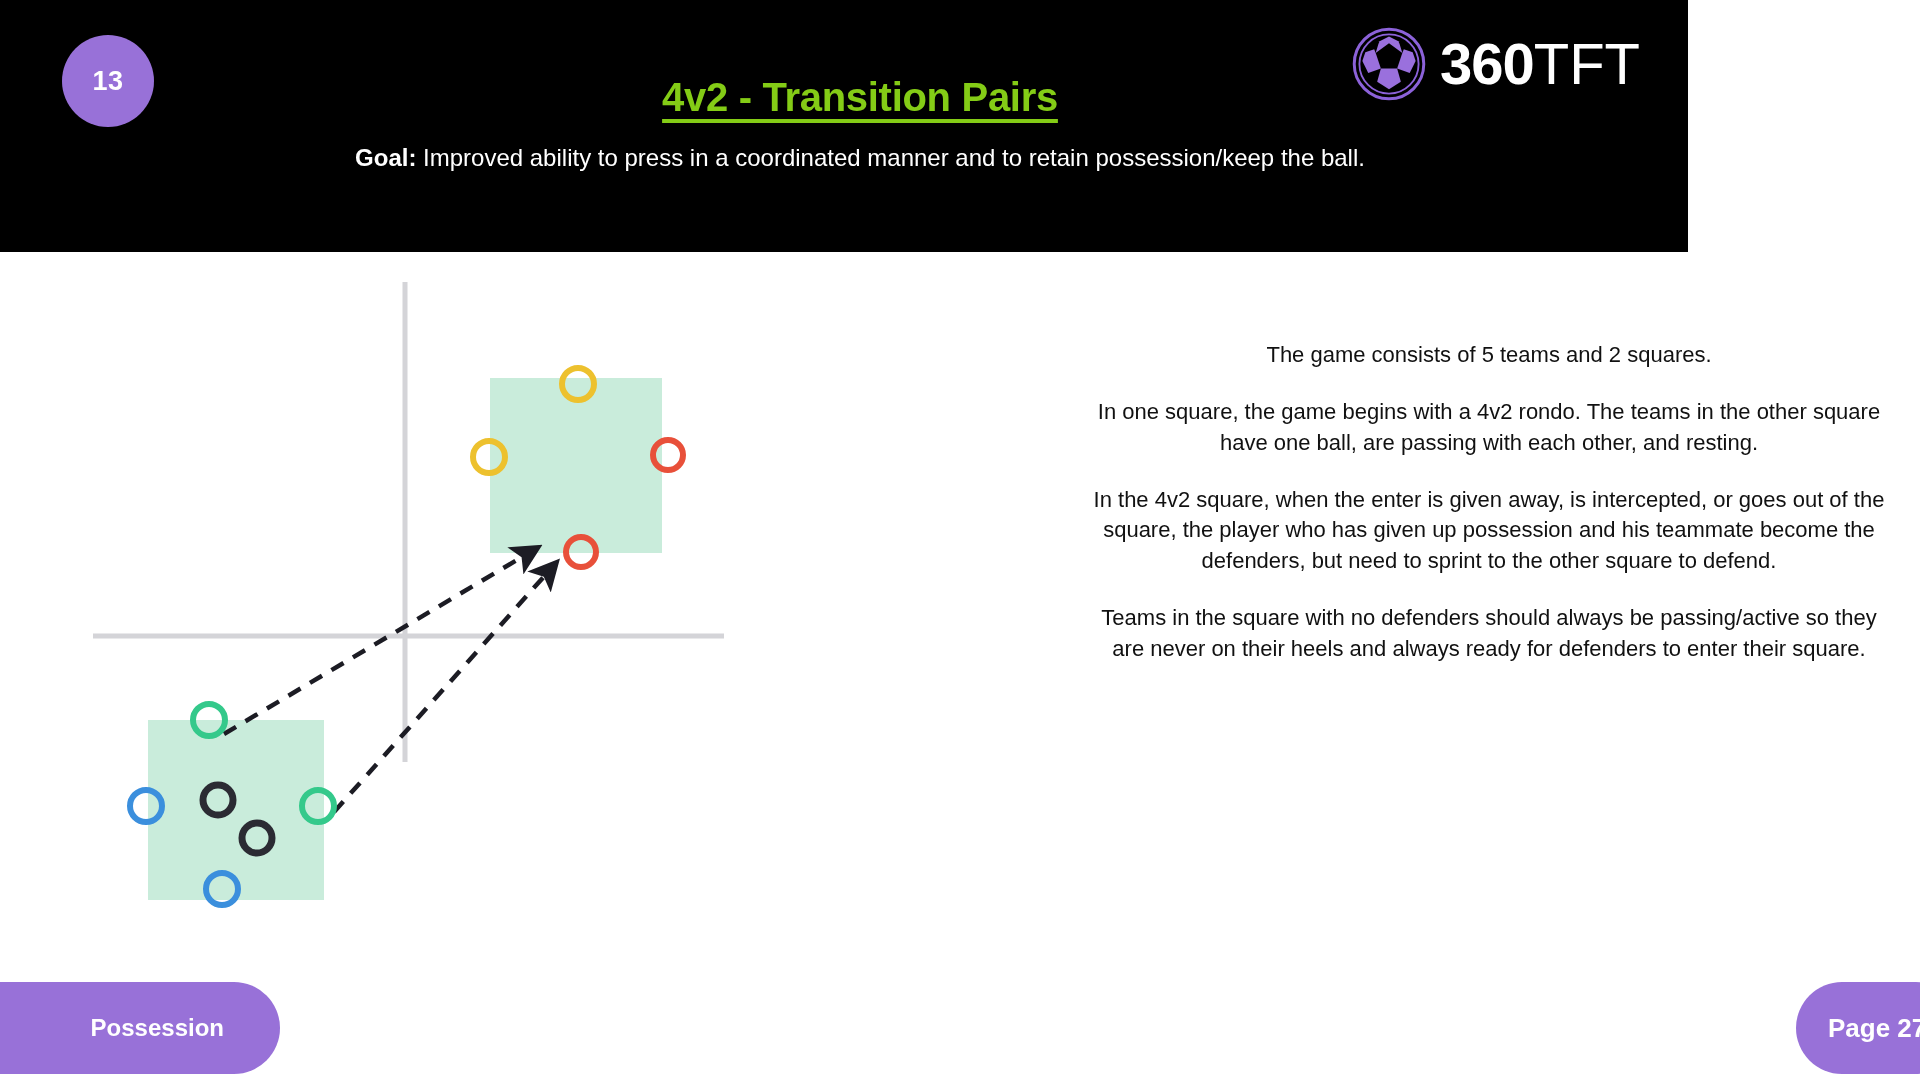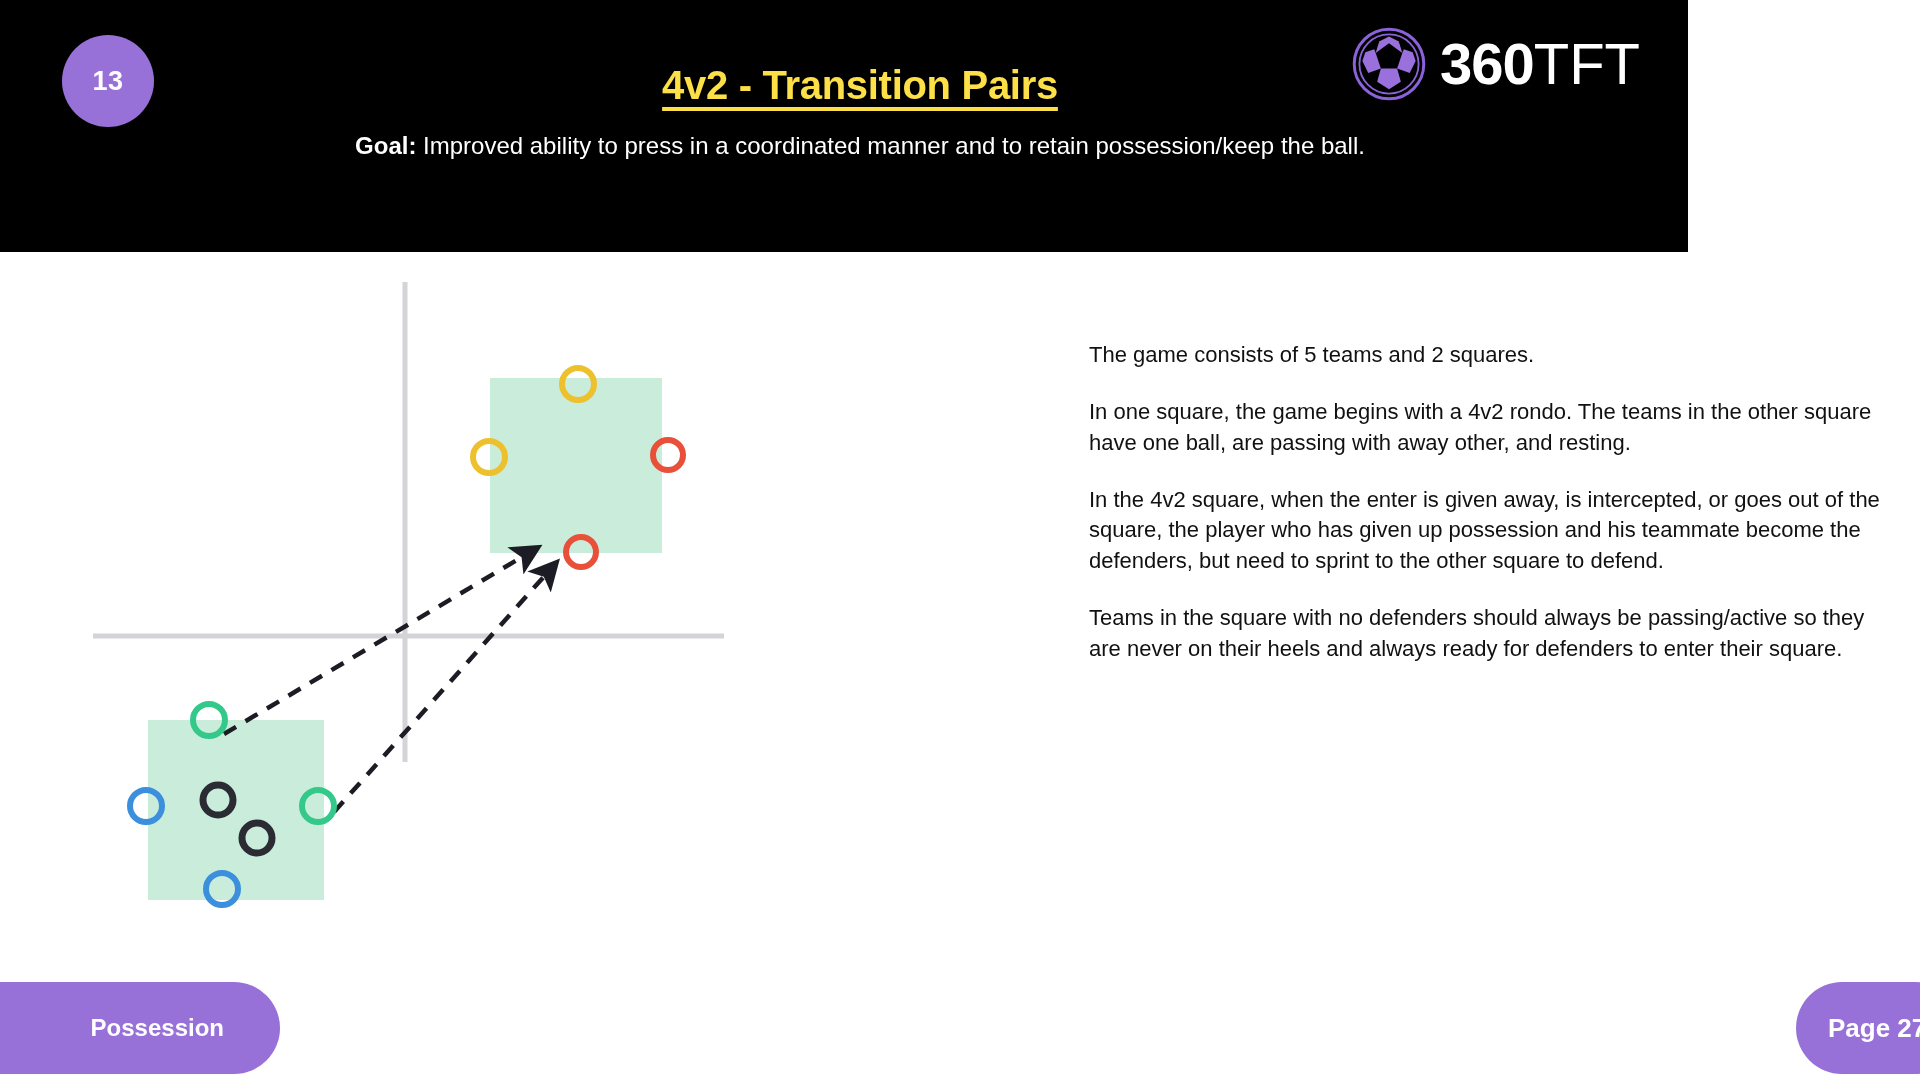--- a/index.html
+++ b/index.html
@@ -38,28 +38,28 @@
     font-weight: bold;
     letter-spacing: 0.5px;
   }
   #title-block {
     position: absolute;
     left: 200px; top: 62px;
     width: 1320px;
     text-align: center;
   }
   #slide-title {
-    color: #fde047;
+    color: #84cc16;
     font-size: 40px;
     font-weight: bold;
     text-decoration: underline;
     text-underline-offset: 8px;
     text-decoration-thickness: 4px;
     letter-spacing: -0.3px;
-    margin: 0;
+    margin: 12px;
     line-height: 1.15;
     white-space: nowrap;
   }
   #goal-line {
     margin-top: 22px;
     color: #ffffff;
     font-size: 24px;
     line-height: 1.3;
     white-space: nowrap;
   }
@@ -97,20 +97,21 @@
   }
 
   
   #description {
     position: absolute;
     left: 1089px; top: 340px;
     width: 800px;
     color: #111111;
     font-size: 22px;
     line-height: 1.38;
+    text-align: center;
   }
   #description p {
     margin: 0 0 27px 0;
   }
   #description p:last-child { margin-bottom: 0; }
 
   
   #tag-pill {
     position: absolute;
     left: -60px; top: 982px;
@@ -200,21 +201,21 @@
   <circle cx="209" cy="468" r="16" fill="none" stroke="#34c98b" stroke-width="6"></circle>
   <circle cx="318" cy="554" r="16" fill="none" stroke="#34c98b" stroke-width="6"></circle>
   <circle cx="146" cy="554" r="16" fill="none" stroke="#3b8fdd" stroke-width="6"></circle>
   <circle cx="222" cy="637" r="16" fill="none" stroke="#3b8fdd" stroke-width="6"></circle>
   <circle cx="218" cy="548" r="15" fill="none" stroke="#2b2b33" stroke-width="7"></circle>
   <circle cx="257" cy="586" r="15" fill="none" stroke="#2b2b33" stroke-width="7"></circle>
 </svg>
 
 <div id="description">
   <p>The game consists of 5 teams and 2 squares.</p>
-  <p>In one square, the game begins with a 4v2 rondo. The teams in the other square have one ball, are passing with away other, and resting.</p>
+  <p>In one square, the game begins with a 4v2 rondo. The teams in the other square have one ball, are passing with each other, and resting.</p>
   <p>In the 4v2 square, when the enter is given away, is intercepted, or goes out of the square, the player who has given up possession and his teammate become the defenders, but need to sprint to the other square to defend.</p>
   <p>Teams in the square with no defenders should always be passing/active so they are never on their heels and always ready for defenders to enter their square.</p>
 </div>
 
 <div id="tag-pill">
   <span>Possession</span>
 </div>
 <div id="page-pill">
   <span>Page 27</span>
 </div>

